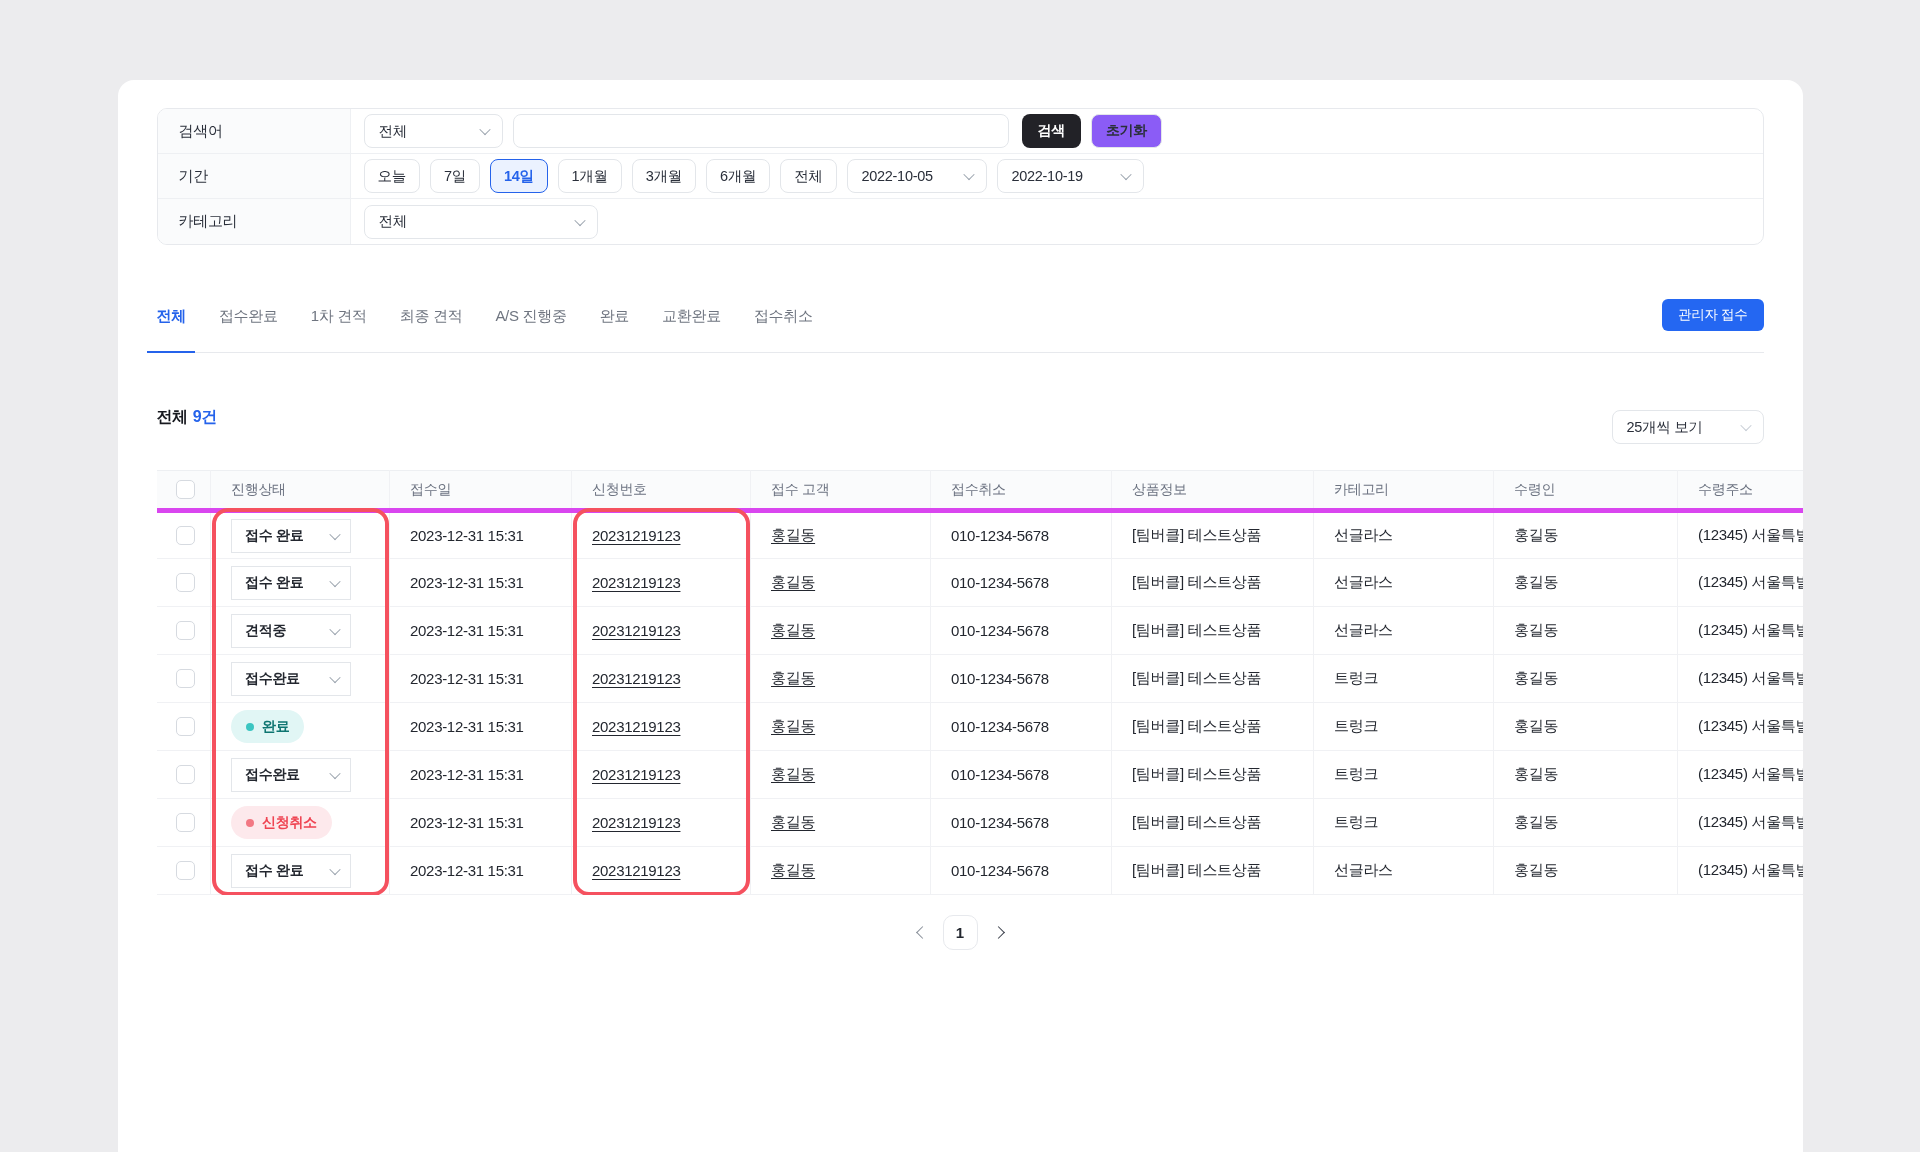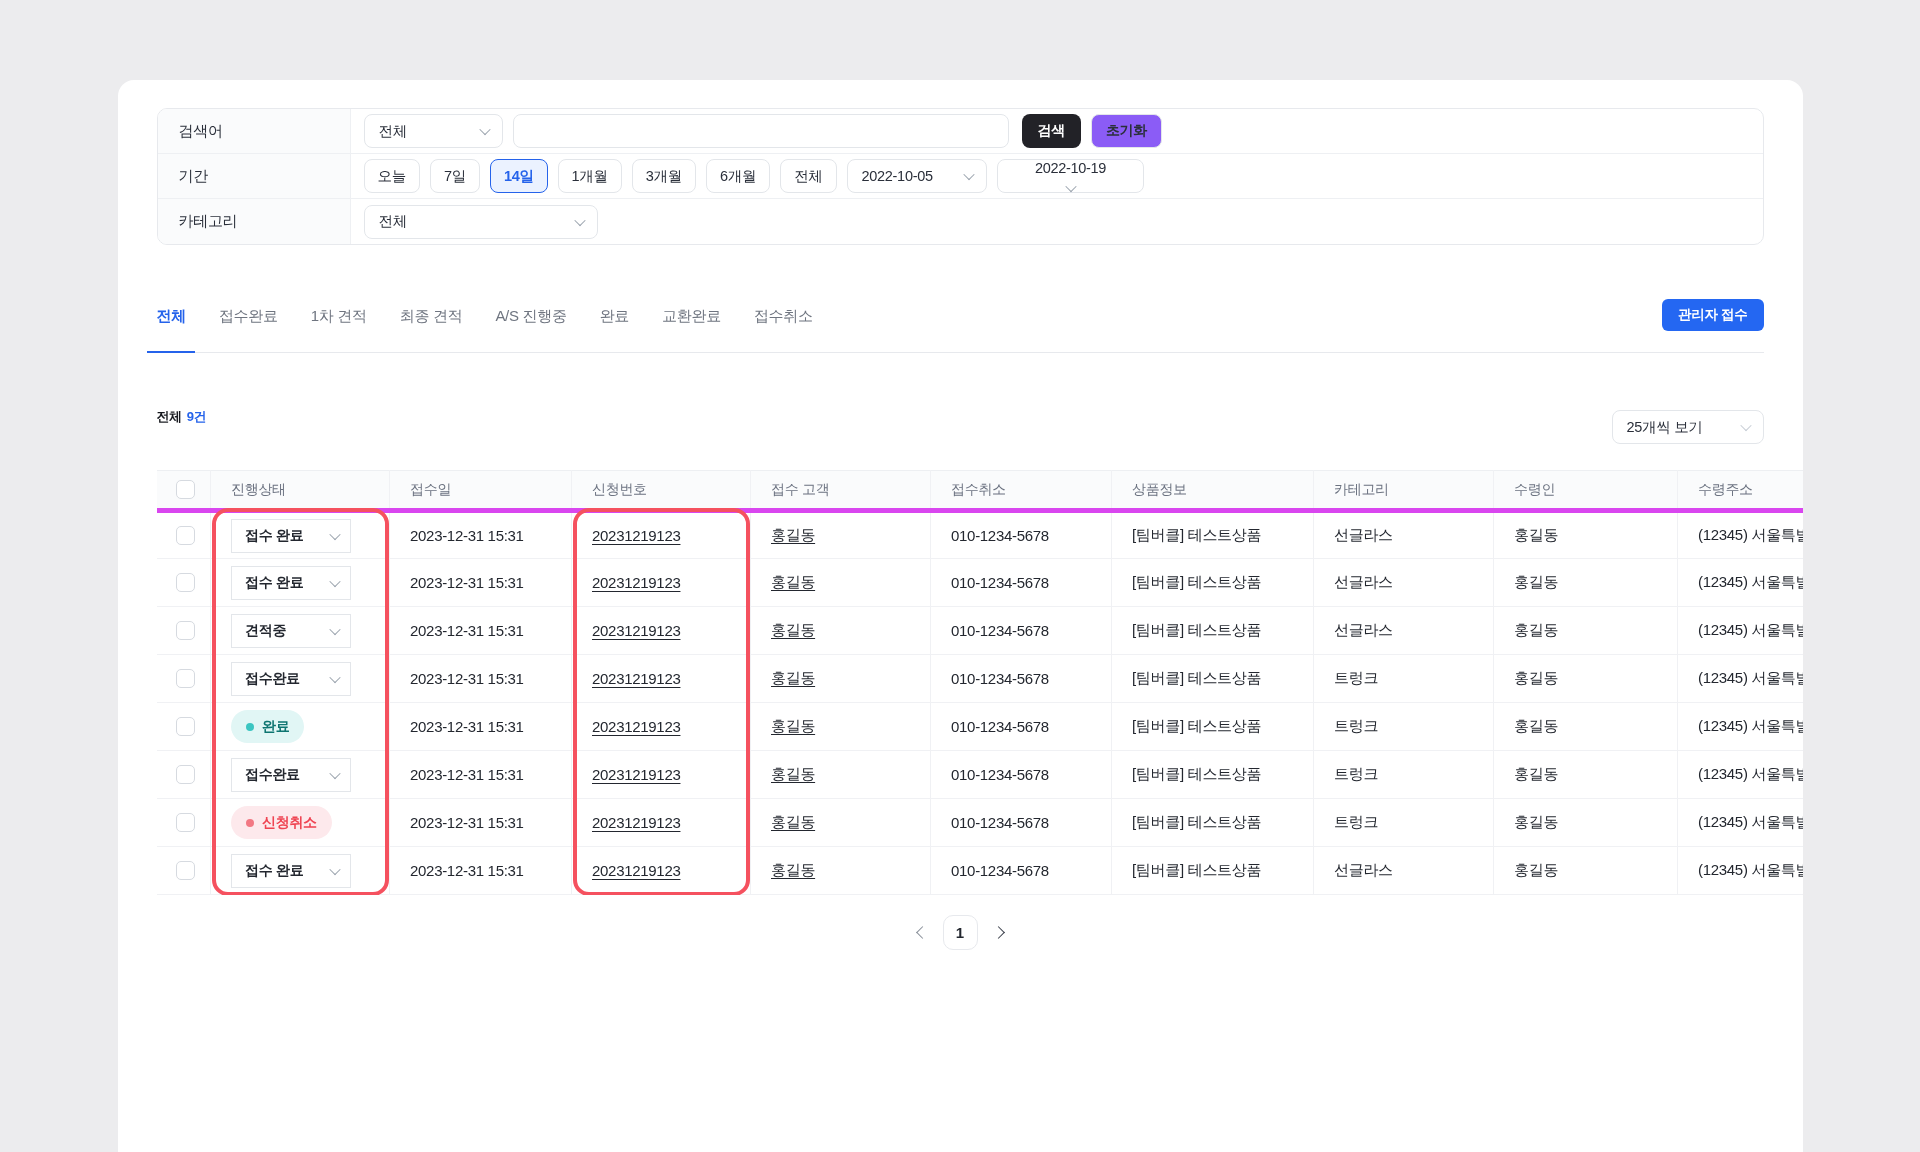--- a/index.html
+++ b/index.html
@@ -84,21 +84,21 @@
   .btn { height: 34px; border-radius: 8px; font-size: 14px; font-weight: 600; cursor: pointer; border: none; font-family: inherit; letter-spacing: -0.3px; }
   .btn-search { background: #222227; color: #fff; padding: 0 16px; margin-left: 3px; }
   .btn-reset { background: #8b5cf6; color: #2a2f3a; border: 1px solid #e3e6ea; padding: 0 14px; }
   .pbtn {
     height: 34px; padding: 0 13px;
     background: #fff; border: 1px solid #e3e6ea; border-radius: 8px;
     font-size: 14.5px; color: #2a2f3a; cursor: pointer; font-family: inherit; letter-spacing: -0.3px;
   }
   .pbtn.active { border: 1.5px solid #2563eb; color: #2563eb; background: #ebf2ff; font-weight: 700; }
   .sel-date { width: 140px; }
-  .sel-date2 { width: 147px; flex-direction: column; }
+  .sel-date2 { width: 147px; }
   .sel-category { width: 234px; }
   
   .tabs {
     position: relative;
     margin-top: 57px;
     display: flex; gap: 33px;
     border-bottom: 1px solid #e7e9ed;
   }
   .tab {
     position: relative;
@@ -109,25 +109,25 @@
   .tab.active { color: #2563eb; font-weight: 700; }
   .tab.active::after {
     content: ""; position: absolute; left: -10px; right: -9px; bottom: -1px;
     height: 2.5px; background: #2563eb;
   }
   .admin-btn {
     position: absolute; right: 0; top: -3px;
     height: 32px; padding: 0 16px;
     background: #2467f2; color: #fff;
     border: none; border-radius: 6px;
-    font-size: 13.5px; font-weight: 700; cursor: pointer; font-family: inherit; letter-spacing: -0.3px;
+    font-size: 13.5px; font-weight: 400; cursor: pointer; font-family: inherit; letter-spacing: -0.3px;
   }
   
   .summary { margin-top: 37px; display: flex; align-items: center; justify-content: space-between; }
-  .total { font-size: 13px; font-weight: 800; color: #17191f; letter-spacing: -0.4px; text-align: center; }
+  .total { font-size: 16px; font-weight: 800; color: #17191f; letter-spacing: -0.4px; text-align: center; }
   .total .count { color: #2563eb; margin-left: 5px; }
   .sel-pagesize { width: 152px; color: #2a2f3a; margin-top: 20px; }
   
   .table-wrap { position: relative; margin-top: 26px; margin-right: -39px; overflow: hidden; }
   table { border-collapse: collapse; table-layout: fixed; width: 1821px; }
   th:nth-child(1), td:nth-child(1) { width: 54px; }
   th:nth-child(2)  { width: 179px; }
   th:nth-child(3)  { width: 182px; }
   th:nth-child(4)  { width: 179px; }
   th:nth-child(5)  { width: 180px; }

